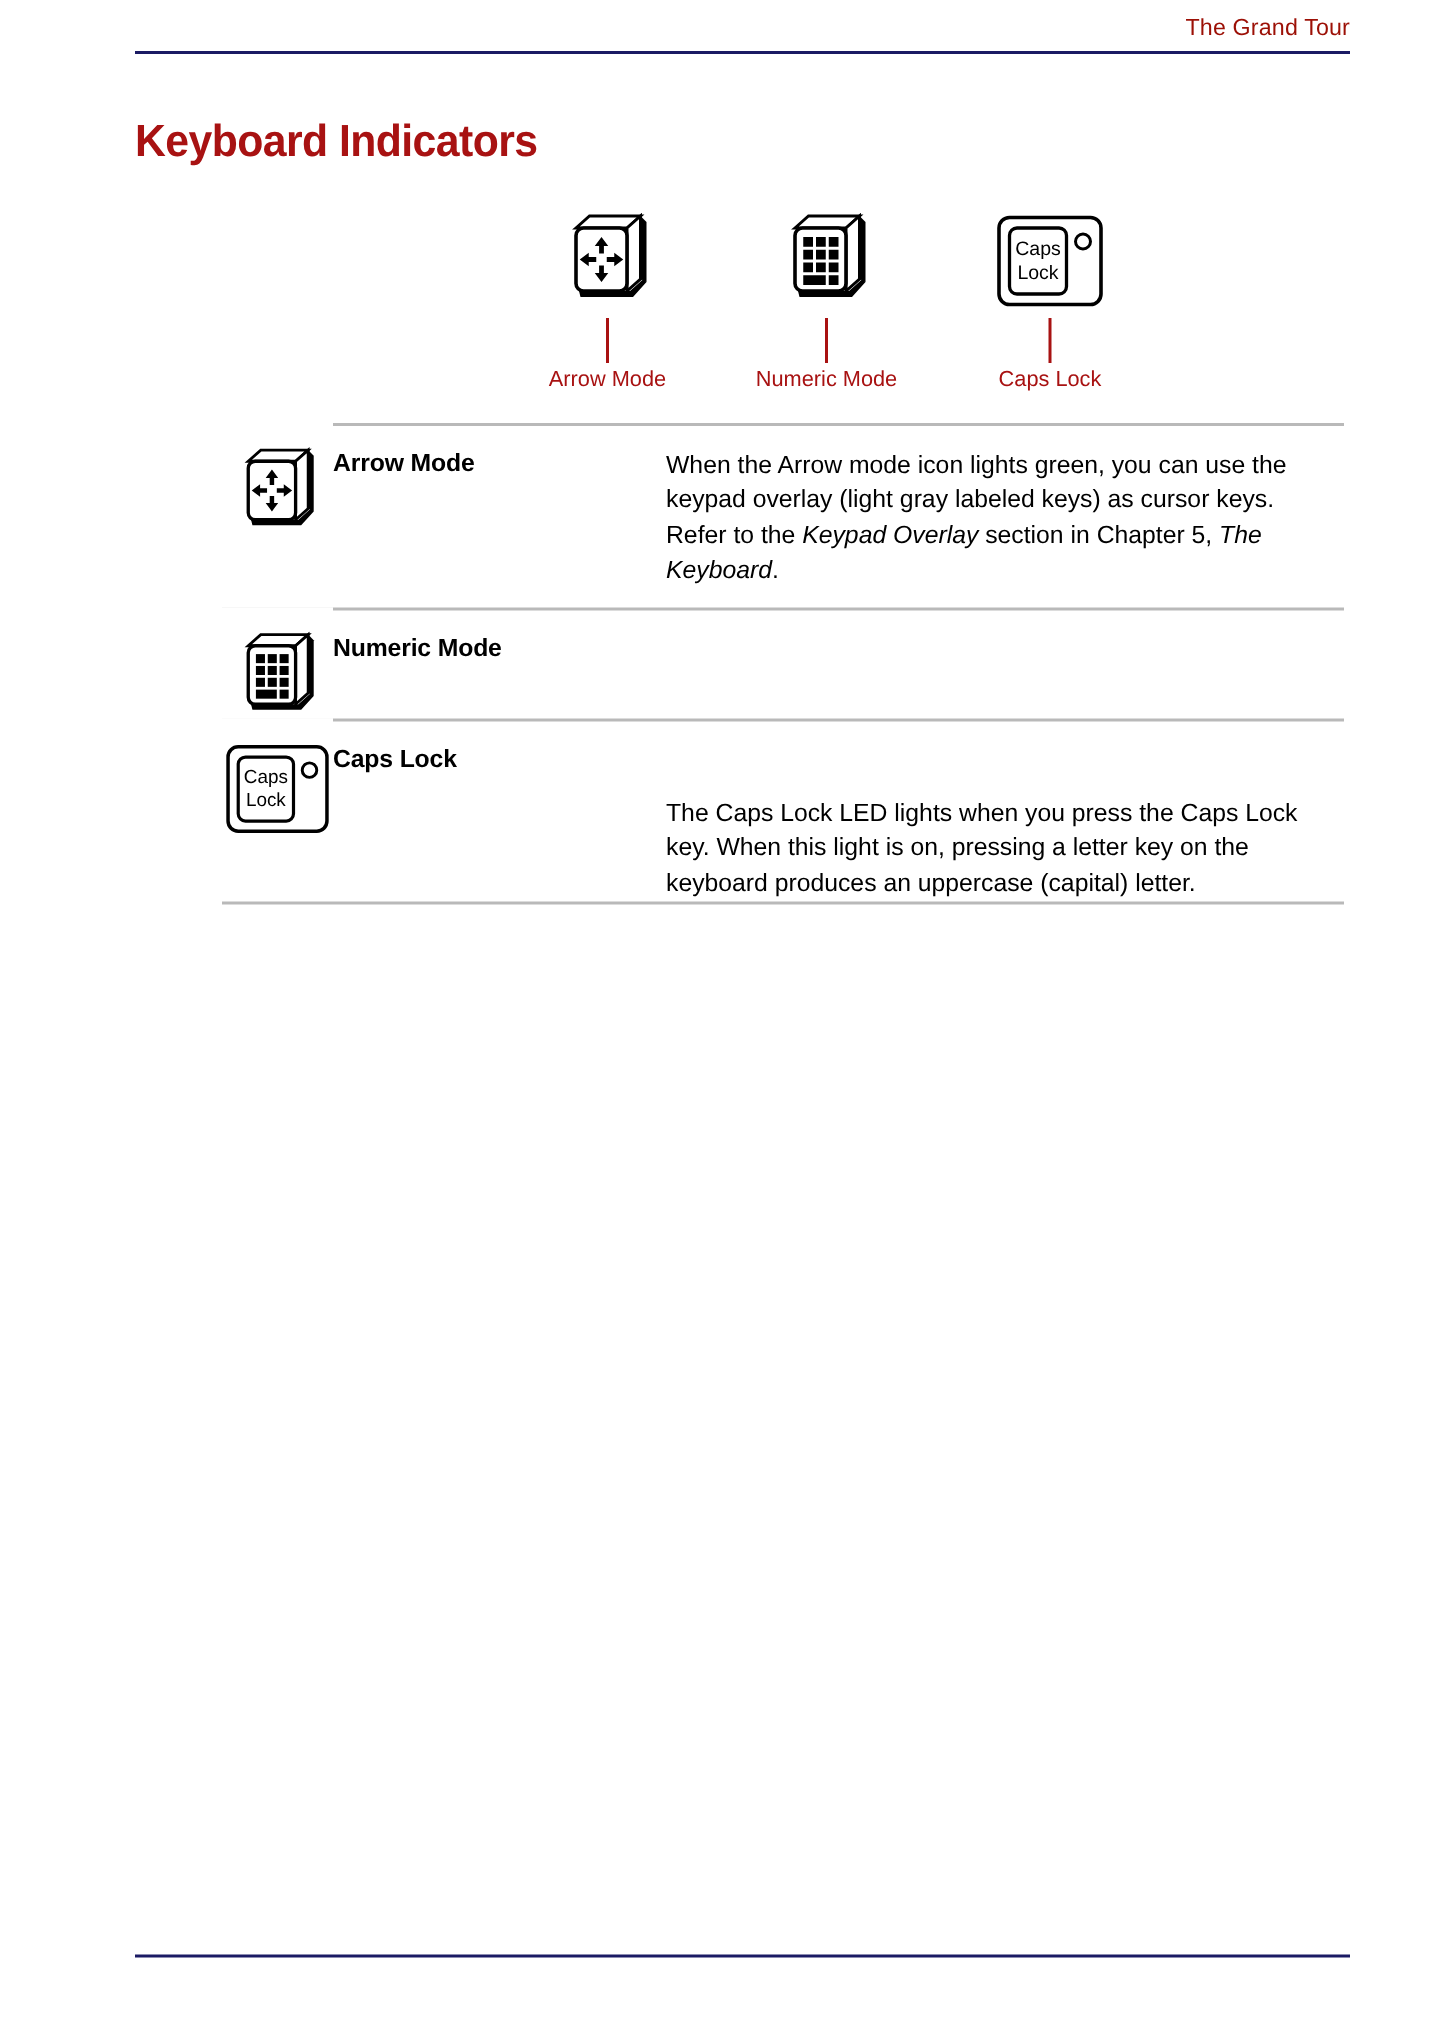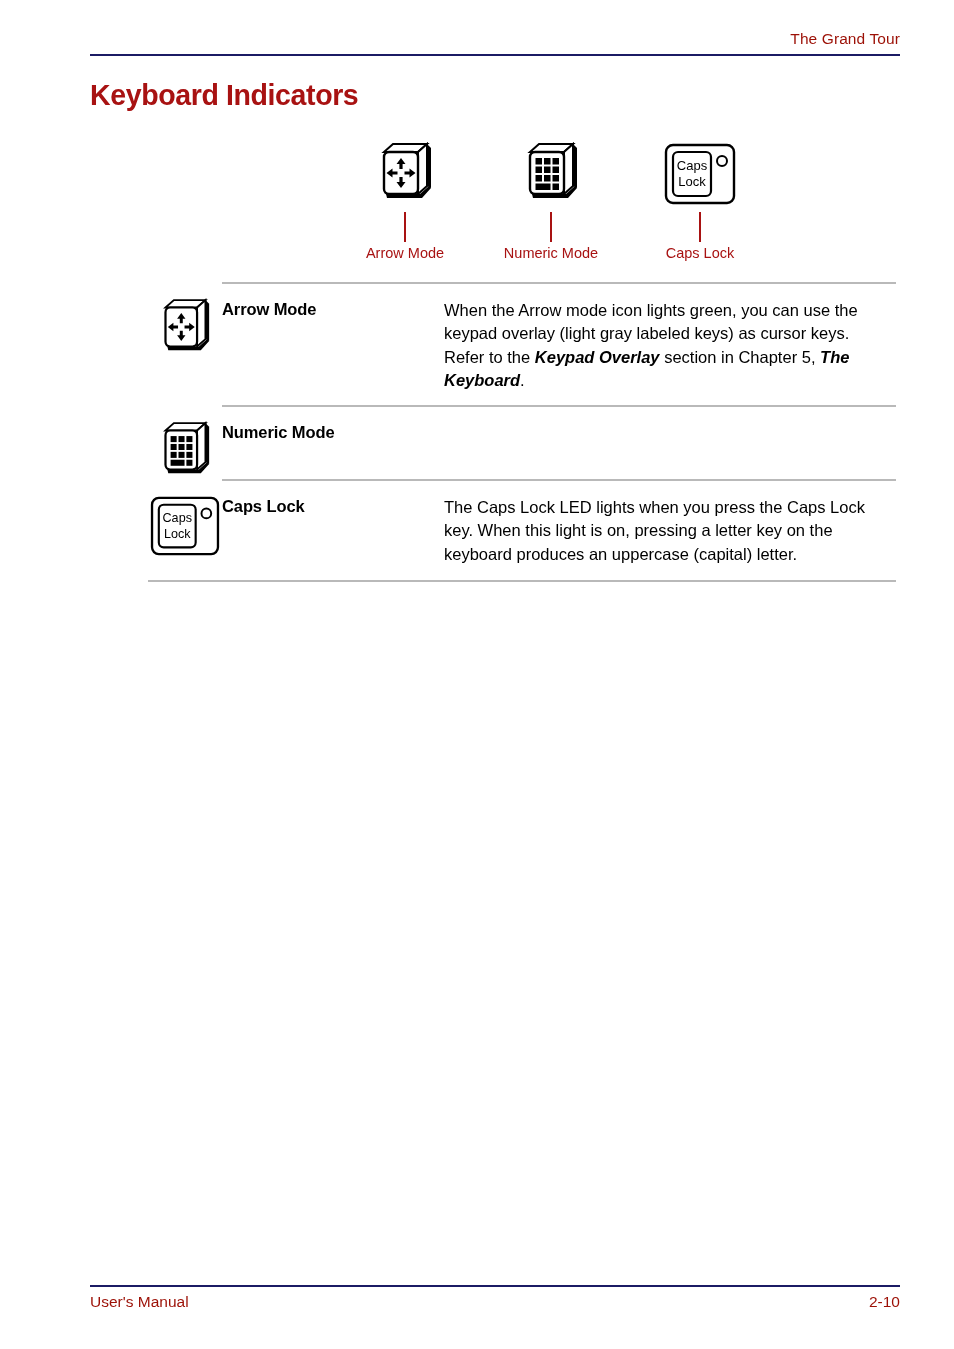--- a/index.html
+++ b/index.html
@@ -13,21 +13,21 @@
     position: relative;
     font-family: "Liberation Sans", sans-serif;
     color: #000000;
     overflow: hidden;
   }
 
   
   .page-header {
     position: absolute;
     left: 90px;
-    top: 30px;
+    top: 10px;
     width: 810px;
   }
   .page-header .header-text {
     text-align: right;
     font-size: 15.5px;
     color: #9c1006;
     letter-spacing: 0.1px;
     line-height: 1.2;
   }
   .rule-navy {
@@ -149,25 +149,24 @@
   .desc-cell {
     flex: 1 1 auto;
     font-size: 16.5px;
     line-height: 1.42;
     padding-top: 15px;
     padding-bottom: 14px;
     padding-right: 4px;
   }
   .desc-cell em {
     font-style: italic;
-    font-weight: bold;
   }
   .row-arrow .desc-cell { padding-bottom: 12px; }
   .row-numeric .desc-cell { padding-bottom: 12px; }
-  .row-caps .desc-cell { padding-bottom: 14px; }
+  .row-caps .desc-cell { padding-bottom: 0; margin-top: 35px; }
 
   
   .page-footer {
     position: absolute;
     left: 90px;
     bottom: 38px;
     width: 810px;
   }
   .page-footer .rule-navy { margin: 0 0 6px 0; }
   .footer-row {
@@ -328,17 +327,13 @@
       </span>
     </div>
     <div class="term-cell">Caps Lock</div>
     <div class="desc-cell">The Caps Lock LED lights when you press the Caps Lock key. When this light is on, pressing a letter key on the keyboard produces an uppercase (capital) letter.</div>
   </div>
 
 </div>
 
 <div class="page-footer">
   <div class="rule-navy"></div>
-  <div class="footer-row">
-    <span>User's Manual</span>
-    <span>2-10</span>
-  </div>
 </div>
 
 </body></html>

